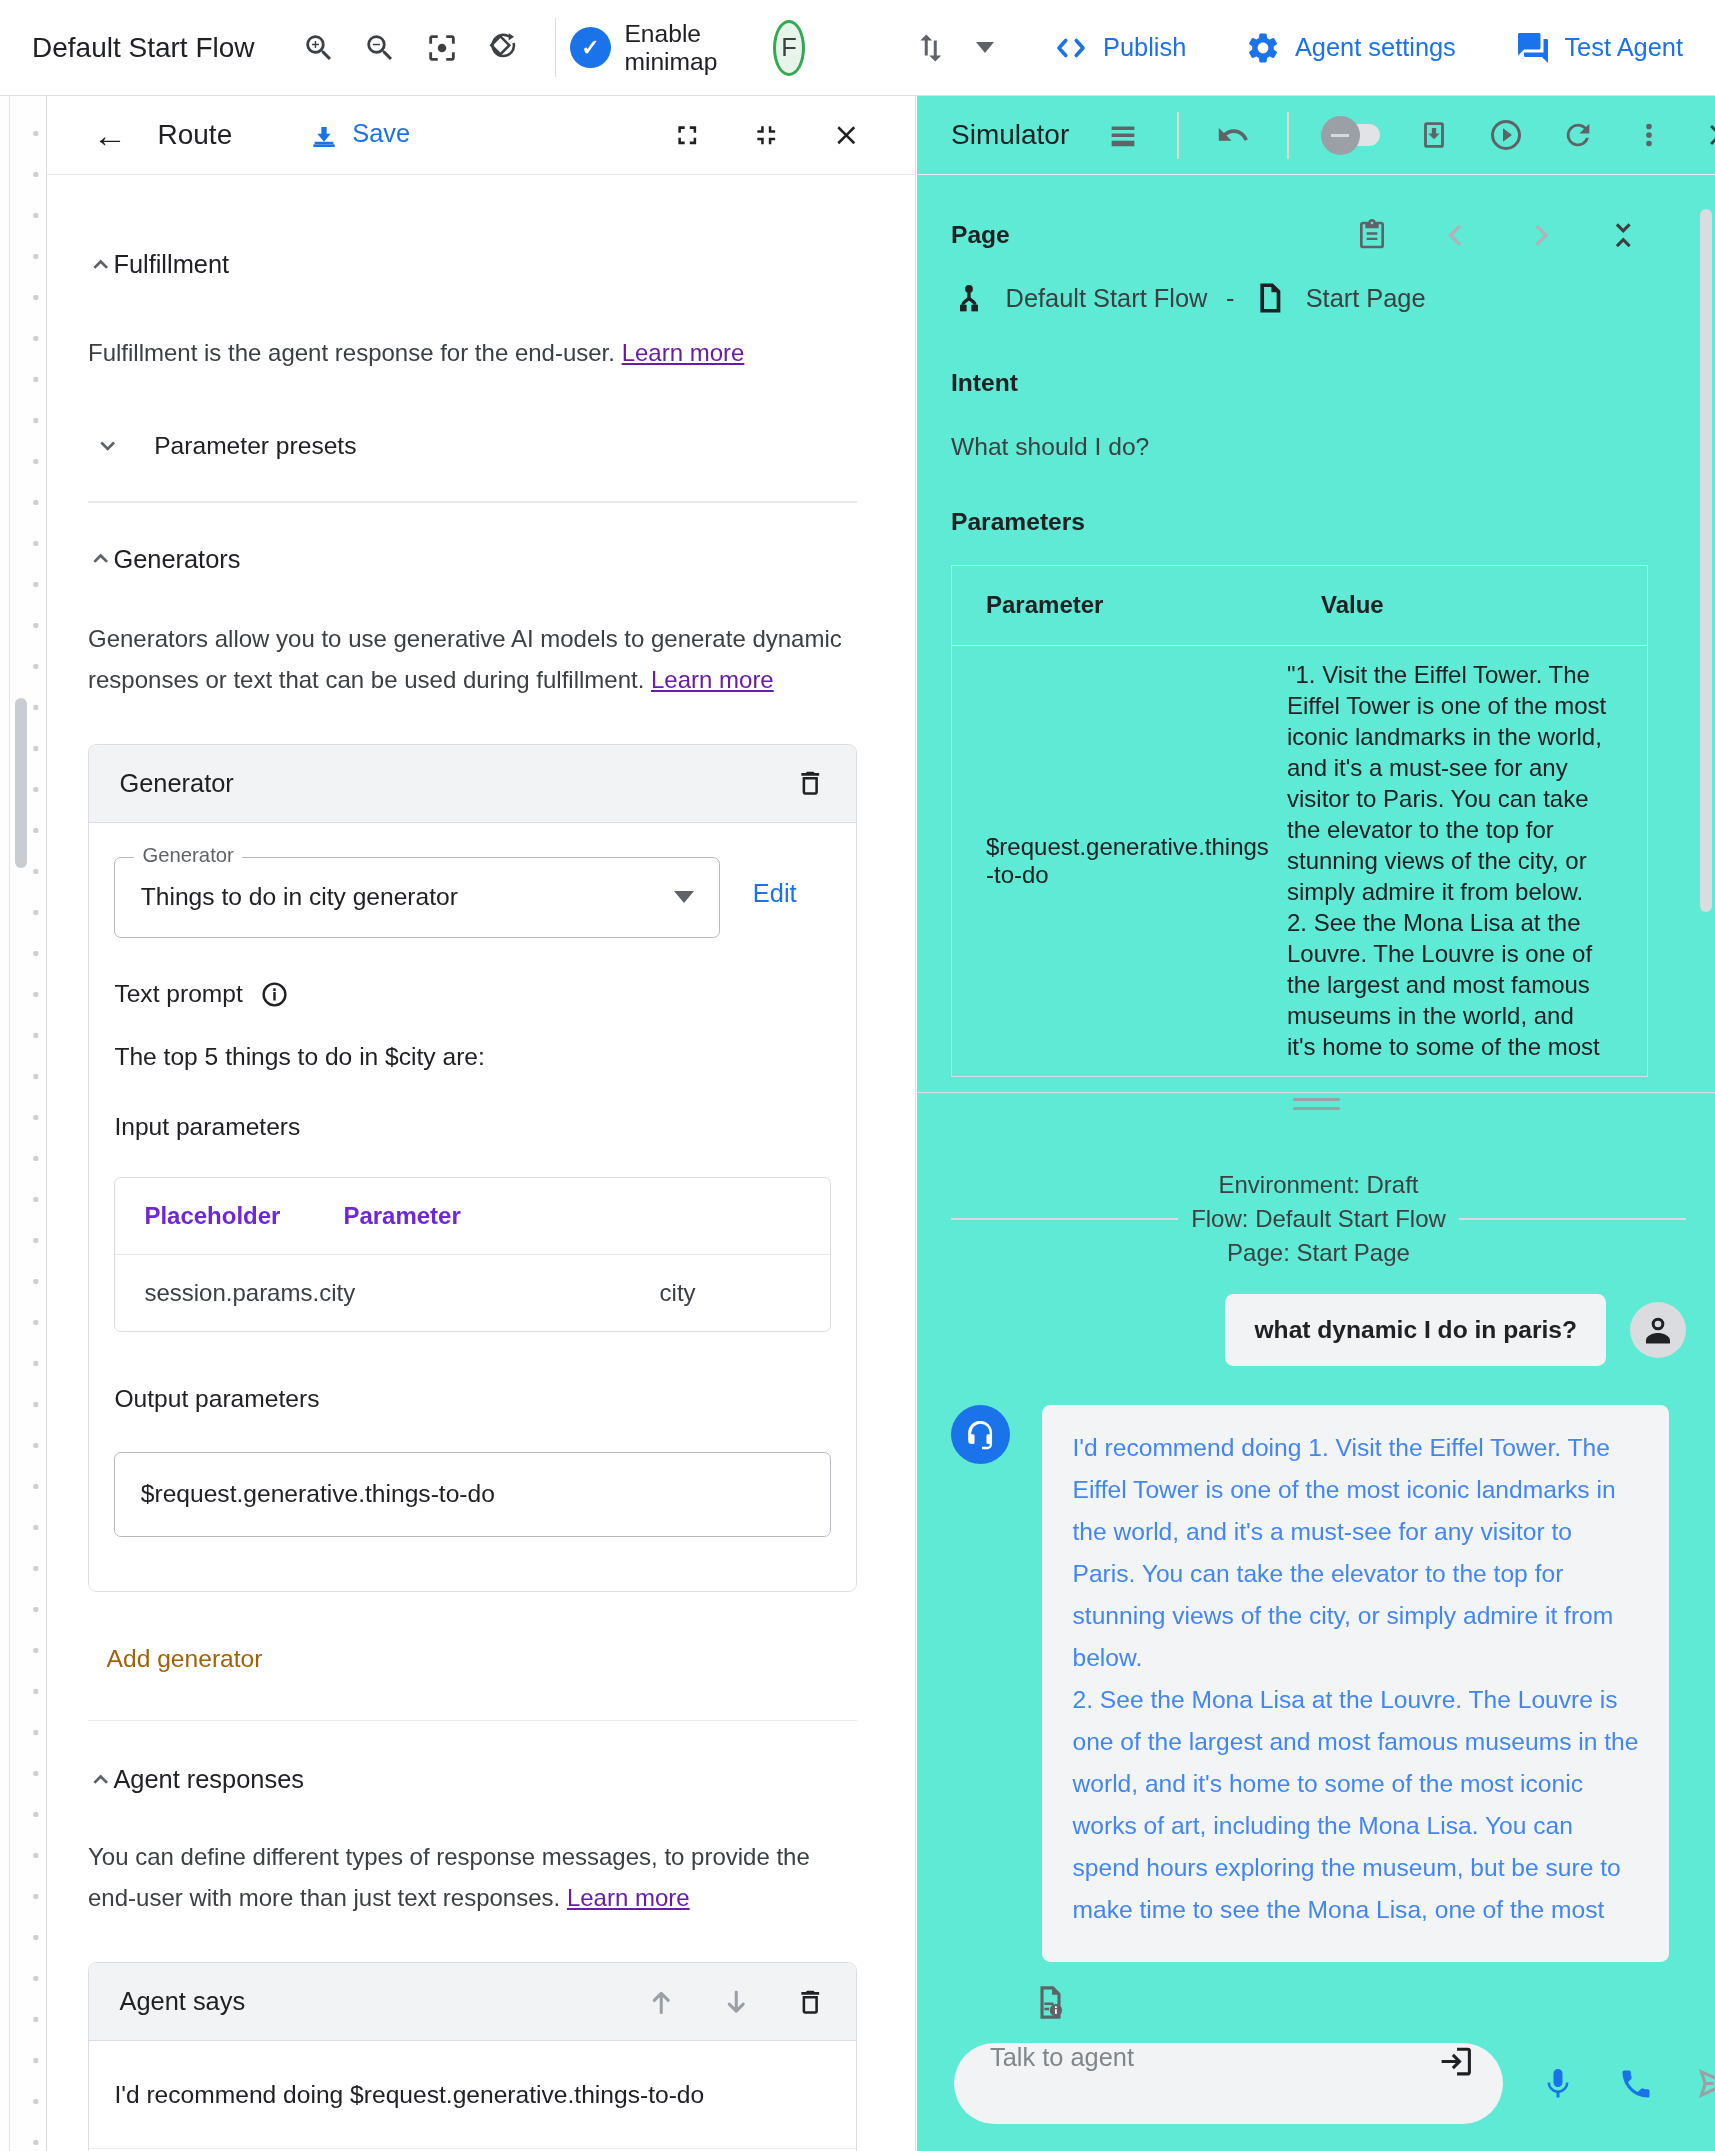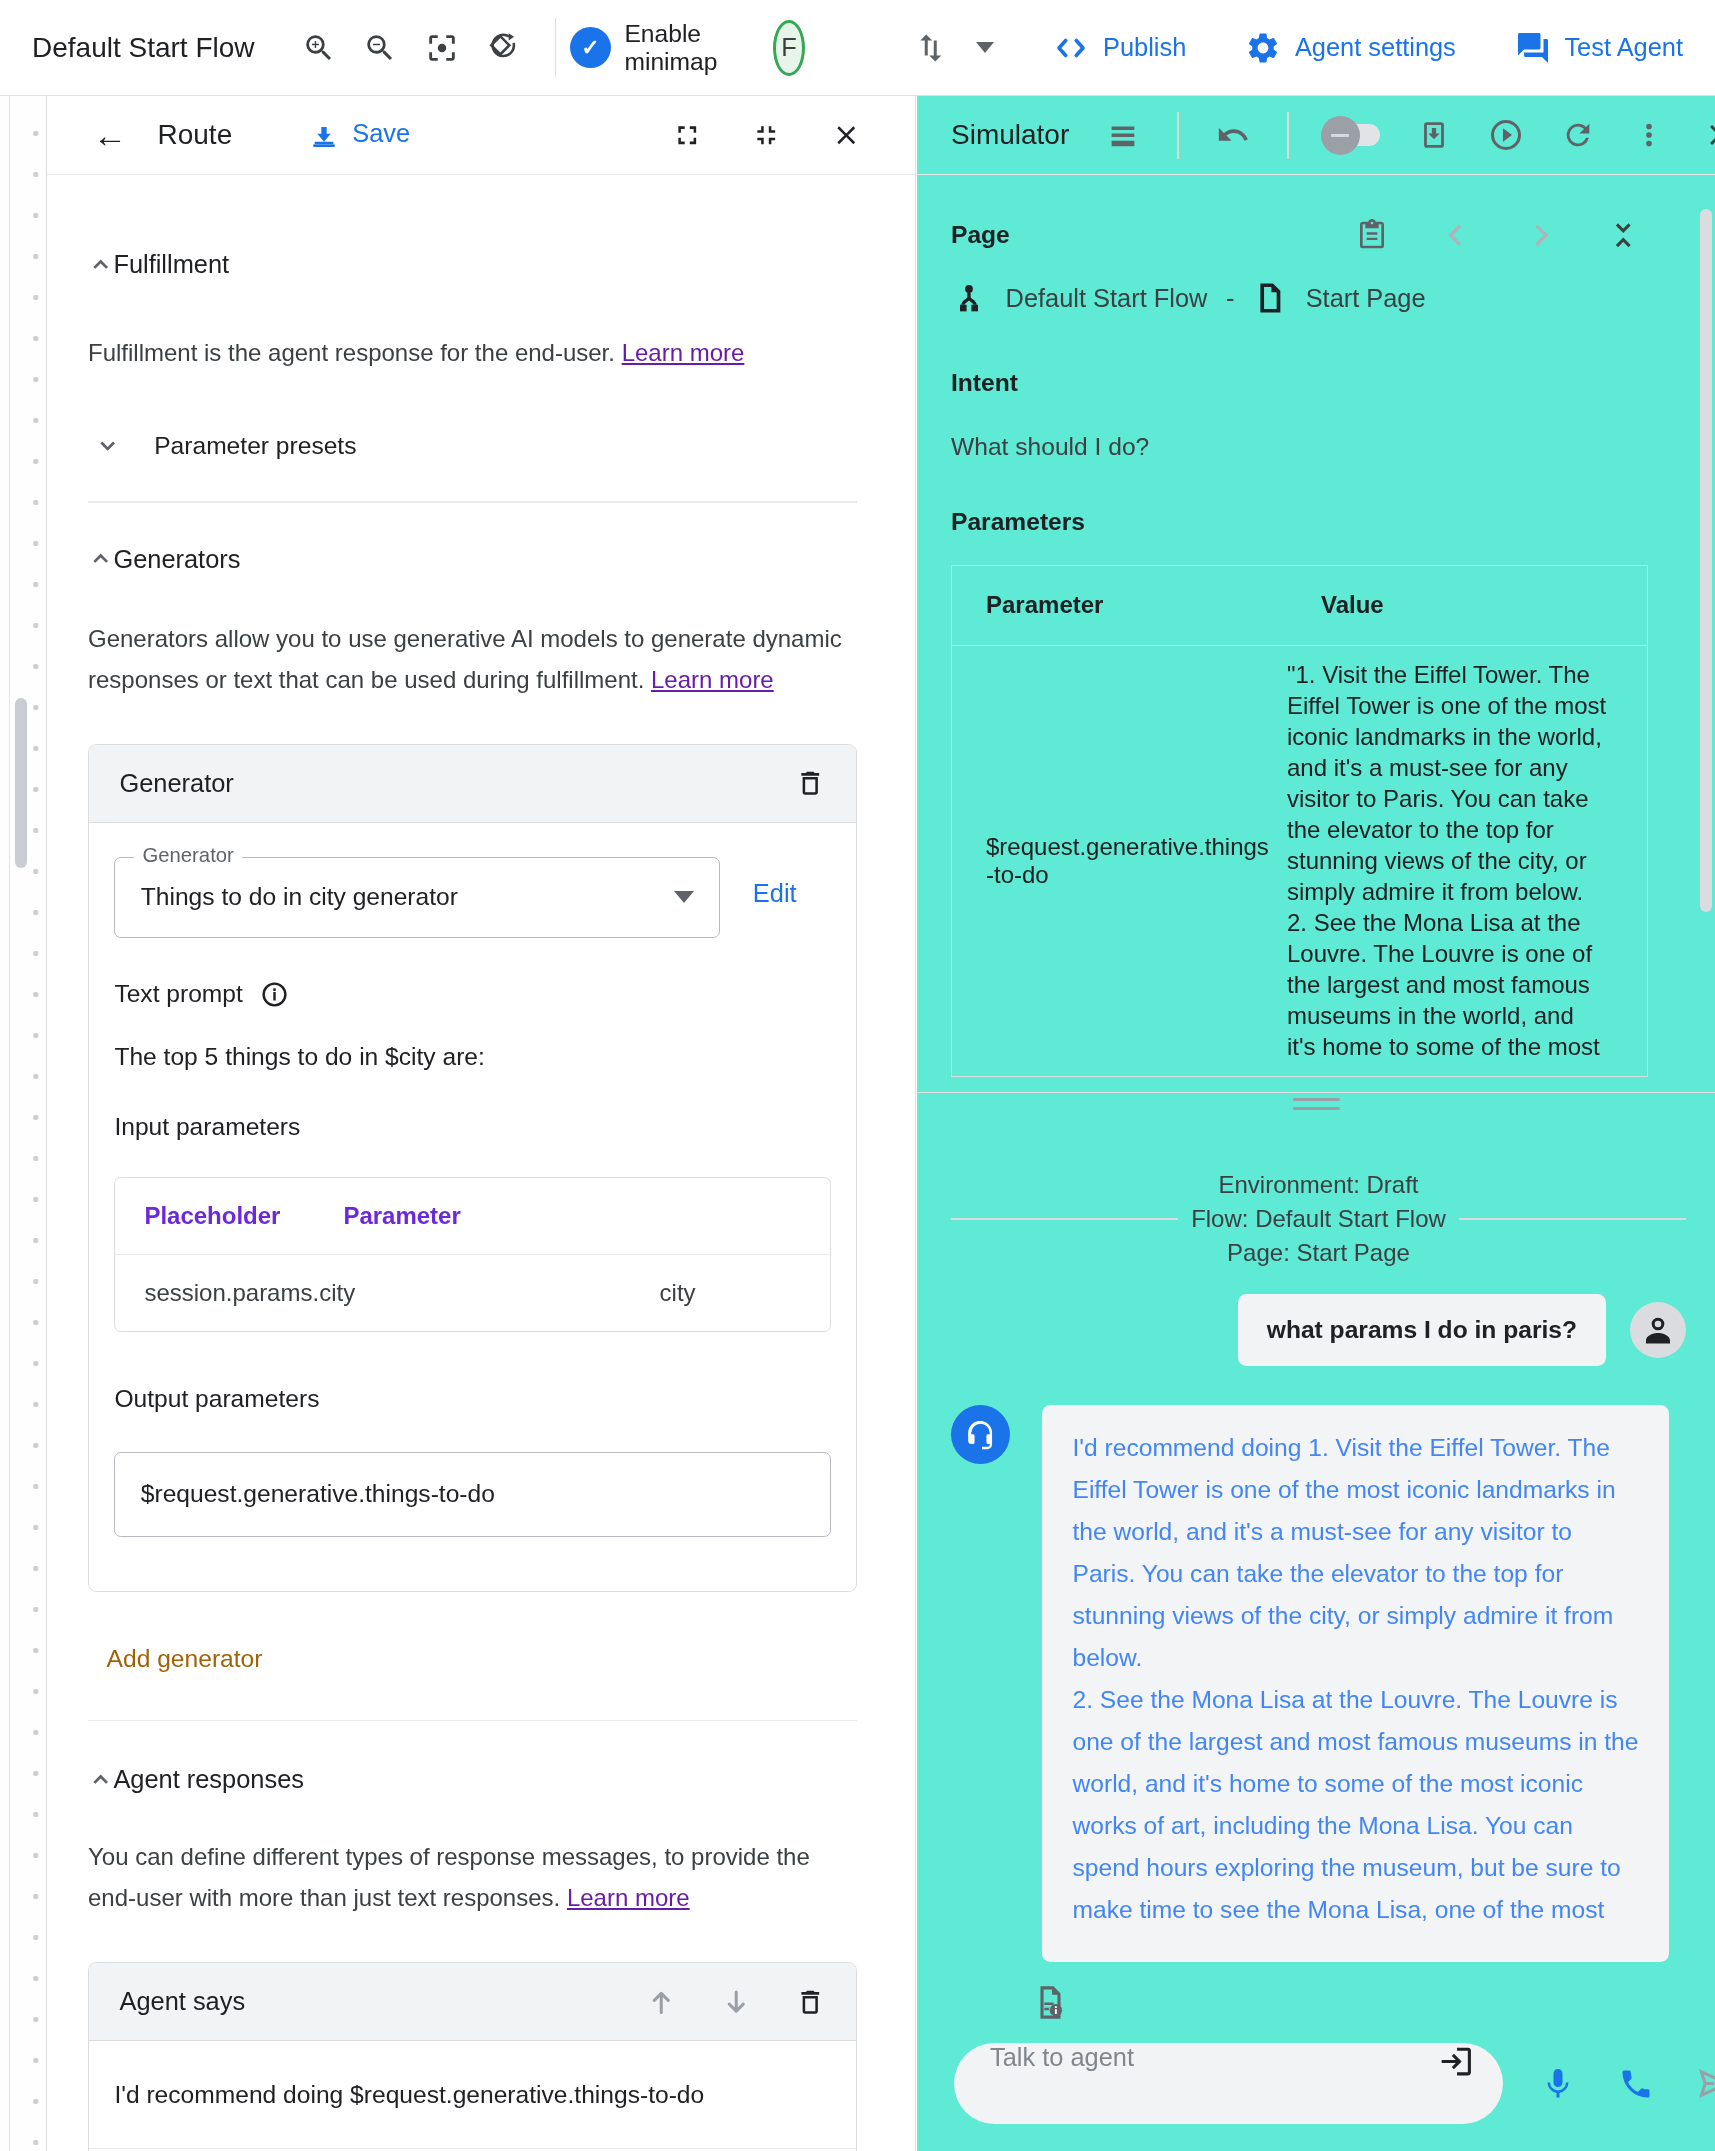--- a/index.html
+++ b/index.html
@@ -502,21 +502,21 @@
       <div class="env-rule"></div>
       <div class="env-lines">
         <div>Environment: Draft</div>
         <div>Flow: Default Start Flow</div>
         <div>Page: Start Page</div>
       </div>
       <div class="env-rule"></div>
     </div>
 
     <div class="msg-row-user">
-      <div class="bubble-user">what params I do in paris?</div>
+      <div class="bubble-user">what dynamic I do in paris?</div>
       <div class="user-avatar">
         <svg width="36" height="36" viewBox="0 0 24 24">
             <path fill="#202124" d="M12 12a4 4 0 1 0 0-8 4 4 0 0 0 0 8zm0 2c-3.33 0-8 1.67-8 5v2h16v-2c0-3.33-4.67-5-8-5z" fill-rule="evenodd"></path>
             <circle cx="12" cy="8" r="3.2" fill="#dadce0"></circle>
             <circle cx="12" cy="8" r="3.2" fill="none" stroke="#202124" stroke-width="2"></circle>
           </svg>
       </div>
     </div>
 
     <div class="msg-row-agent">

